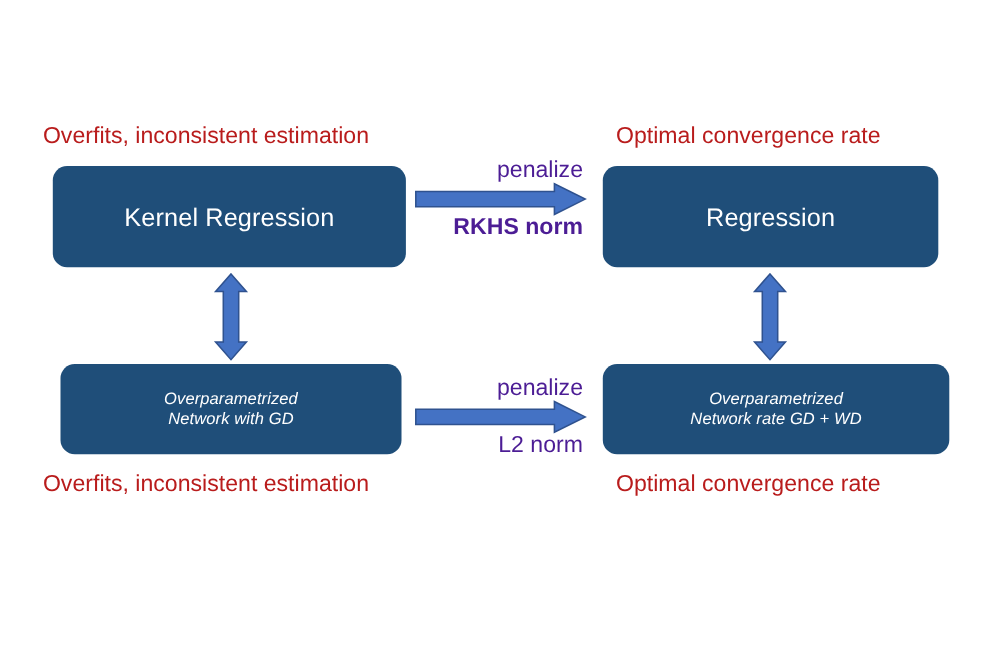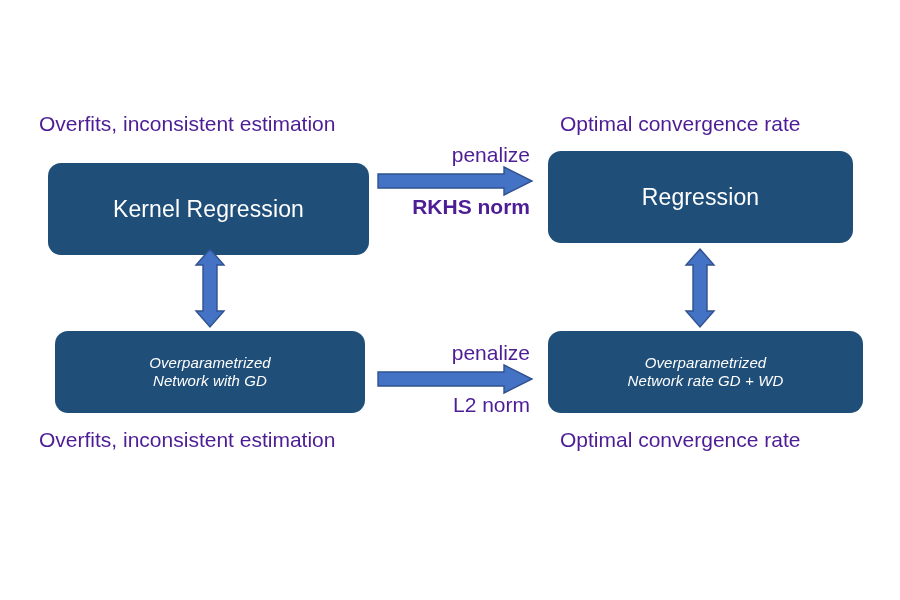--- a/index.html
+++ b/index.html
@@ -34,31 +34,31 @@
     font-size: 23px;
     line-height: 1.22;
     letter-spacing: 0.1px;
     padding: 4px 10px;
   }
   .node-box .node-line {
     display: block;
     white-space: nowrap;
   }
 
-  #box-kernel-regression      { left: 48px;  top: 163px; width: 321px; height: 92px; }
+  #box-kernel-regression      { left: 48px;  top: 151px; width: 321px; height: 92px; }
   #box-kernel-ridge           { left: 548px; top: 151px; width: 305px; height: 92px; }
   #box-overparam-gd           { left: 55px;  top: 331px; width: 310px; height: 82px; }
   #box-overparam-gd-wd        { left: 548px; top: 331px; width: 315px; height: 82px; }
 
   #box-overparam-gd, #box-overparam-gd-wd { font-size: 15px; font-style: italic; }
 
   
   .caption {
     position: absolute;
-    color: #4c1d95;
+    color: #b91c1c;
     font-size: 21px;
     line-height: 1.1;
     white-space: nowrap;
   }
   #caption-top-left     { left: 39px;  top: 112px; }
   #caption-top-right    { left: 560px; top: 112px; }
   #caption-bottom-left  { left: 39px;  top: 428px; }
   #caption-bottom-right { left: 560px; top: 428px; }
 
   

